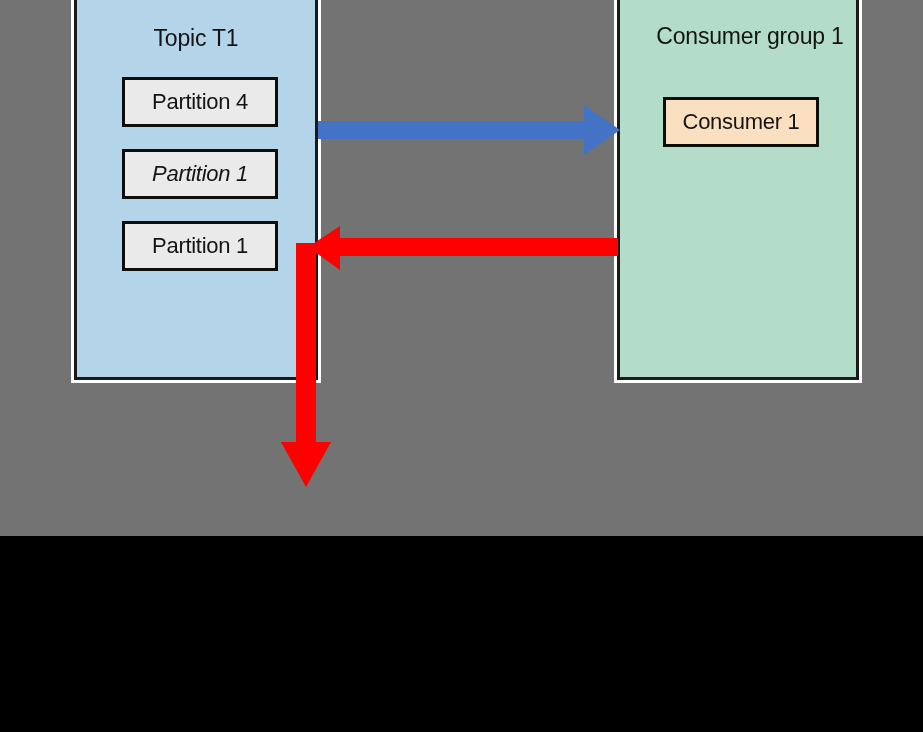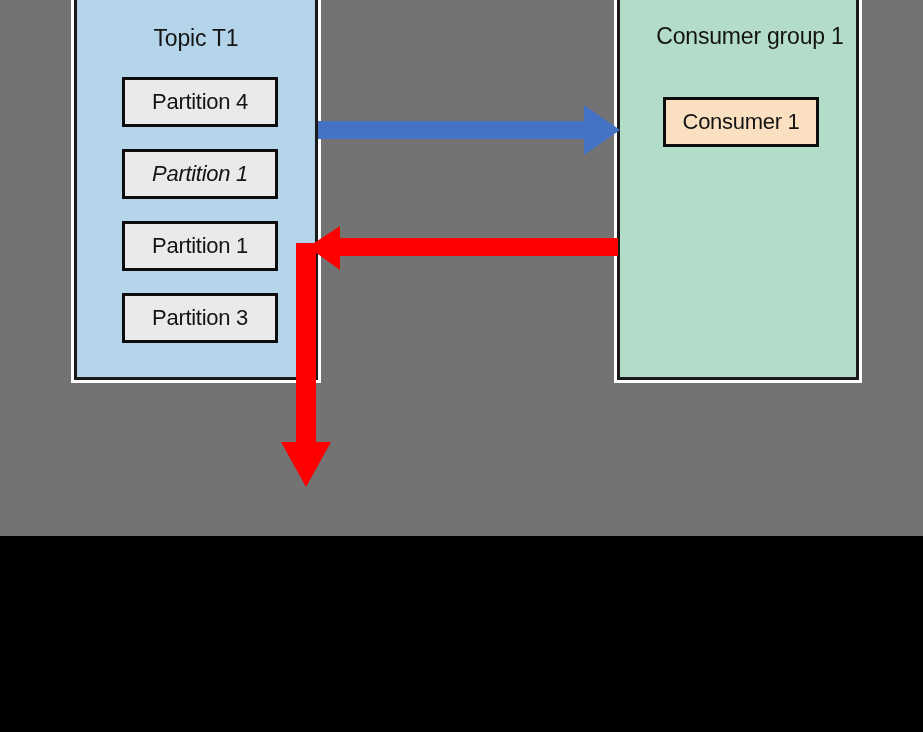--- a/index.html
+++ b/index.html
@@ -161,23 +161,20 @@
   <div class="topic-box">
     <div class="topic-title">Topic T1</div>
     <div class="partition p0">
       <span>Partition 4</span>
     </div>
     <div class="partition p1">
       <span>Partition 1</span>
     </div>
     <div class="partition p2">
       <span>Partition 1</span>
-    </div>
-    <div class="partition p3">
-      <span>Partition 3</span>
     </div>
   </div>
 
   <div class="group-box">
     <div class="group-title">Consumer group 1</div>
     <div class="consumer c1">
       <span>Consumer 1</span>
     </div>
   </div>
 

